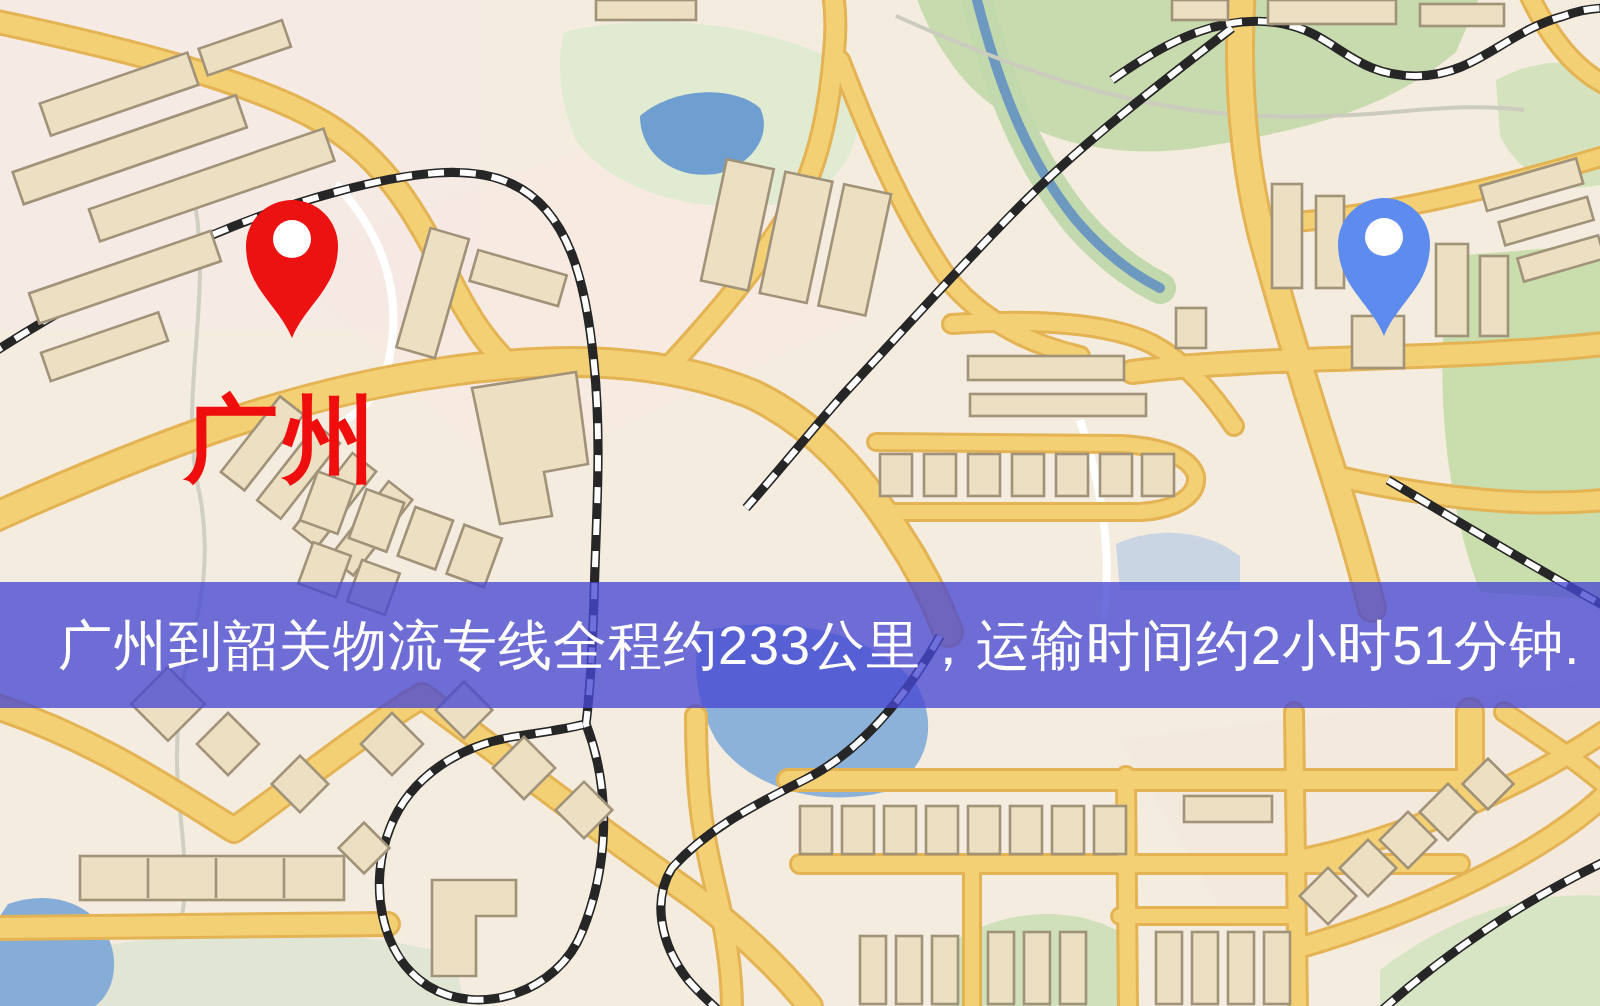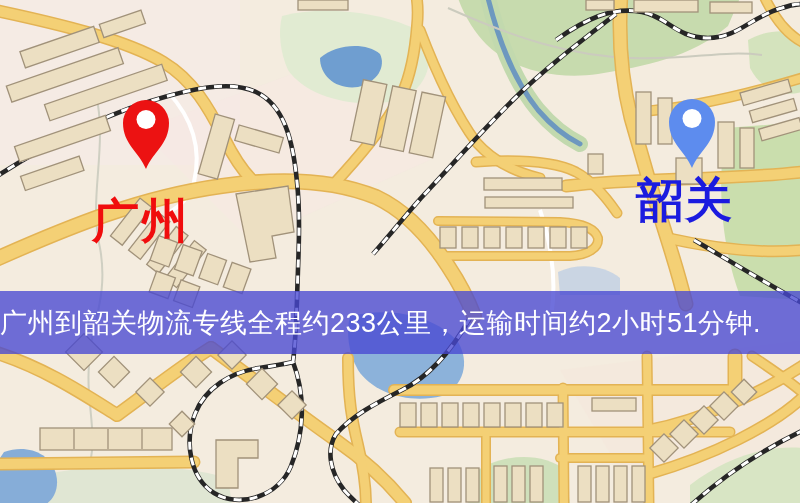--- a/index.html
+++ b/index.html
@@ -6,21 +6,21 @@
   .stage{position:relative;width:800px;height:503px;overflow:hidden;
          background:#f4ecdf;font-family:"Liberation Sans",sans-serif;}
   .map-svg{position:absolute;left:0;top:0;width:800px;height:503px;display:block;}
   .place-label{position:absolute;font-family:"Liberation Serif","DejaVu Serif",serif;
          font-weight:700;font-size:47px;line-height:1;letter-spacing:2px;white-space:nowrap;
          user-select:none;}
   .place-label.origin{left:92px;top:178px;color:#f00d0d;margin-top:20px;}
   .place-label.destination{left:636px;top:177px;color:#1b1bdf;}
   .banner{position:absolute;left:0;top:291px;width:800px;height:63px;
          background:rgba(72,72,210,0.78);display:flex;align-items:center;
-         box-sizing:border-box;}
+         box-sizing:border-box;padding-left:29px;}
   .banner span{color:#ffffff;font-size:27px;letter-spacing:0.5px;white-space:nowrap;}
 </style>
 </head>
 <body>
 
 <div class="stage">
 
   <svg class="map-svg" viewBox="0 0 800 503" xmlns="http://www.w3.org/2000/svg">
 
     <g>
@@ -229,19 +229,18 @@
       <path d="M146,169 C139,152 123,144 123,123 A23,23 0 1 1 169,123 C169,144 153,152 146,169 Z" fill="#ec1212"></path>
       <circle cx="146" cy="119.5" r="9.5" fill="#ffffff"></circle>
     </g>
     <g>
       <path d="M692,168 C685,151 669,143 669,122 A23,23 0 1 1 715,122 C715,143 699,151 692,168 Z" fill="#5d8cee"></path>
       <circle cx="692" cy="118.5" r="9.5" fill="#ffffff"></circle>
     </g>
   </svg>
 
   <div class="place-label origin">广州</div>
-  <div class="place-label destination">韶关</div>
 
   <div class="banner">
     <span>广州到韶关物流专线全程约233公里，运输时间约2小时51分钟.</span>
   </div>
 
 </div>
 
 </body></html>

